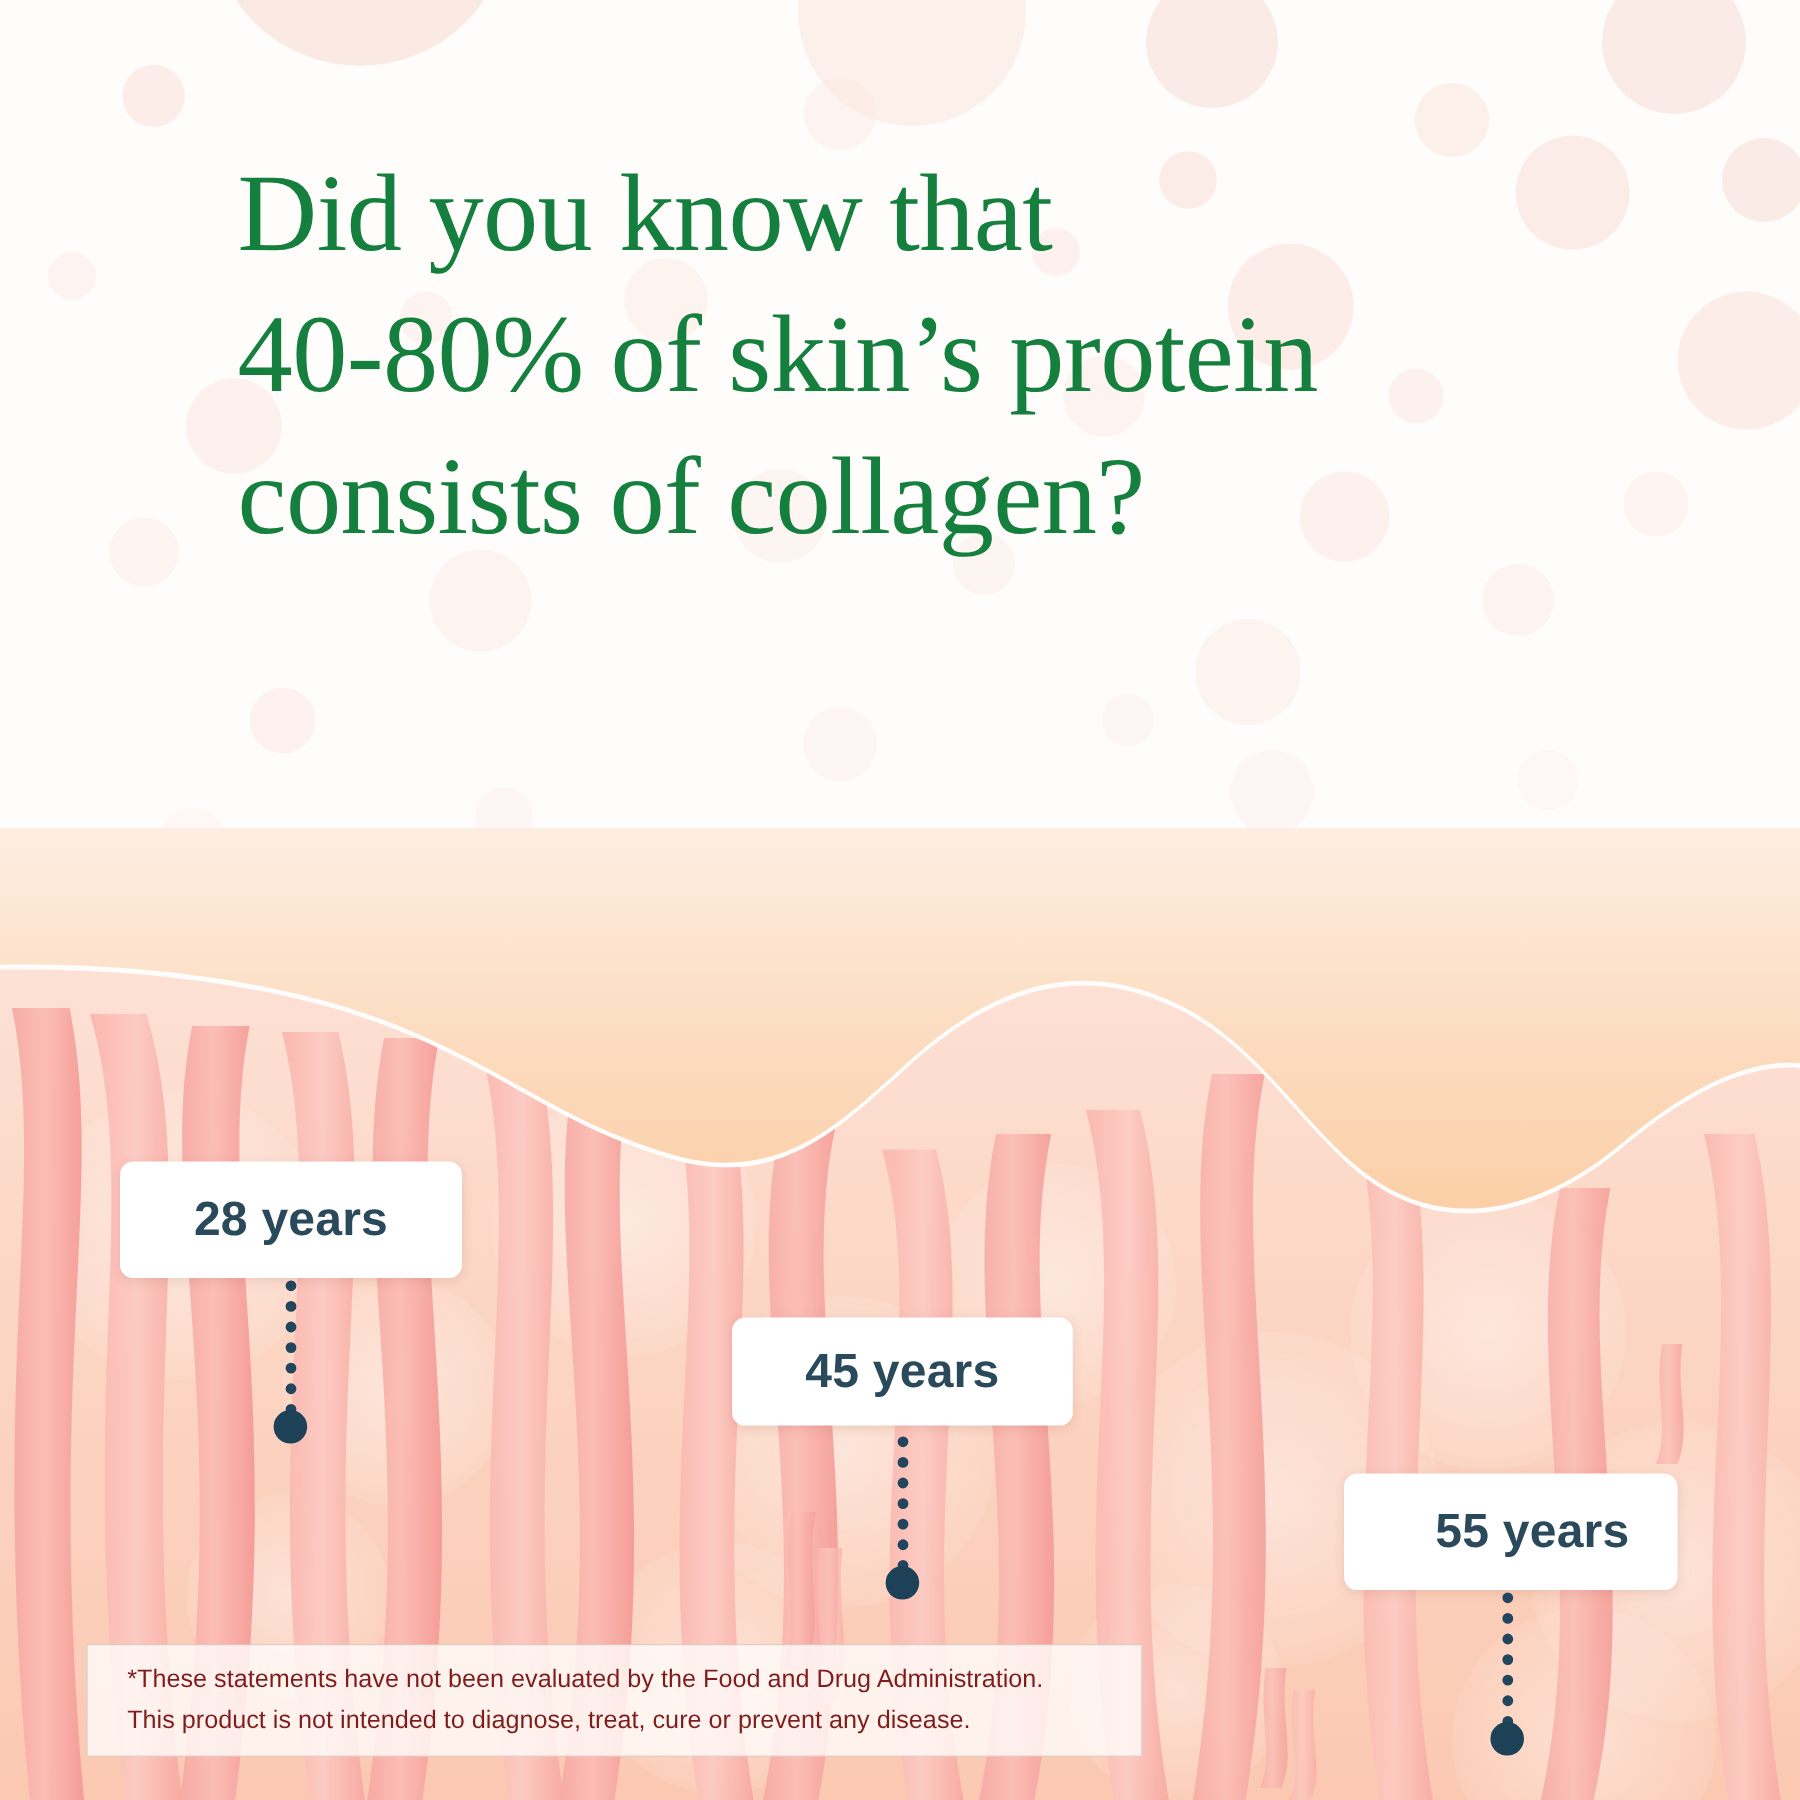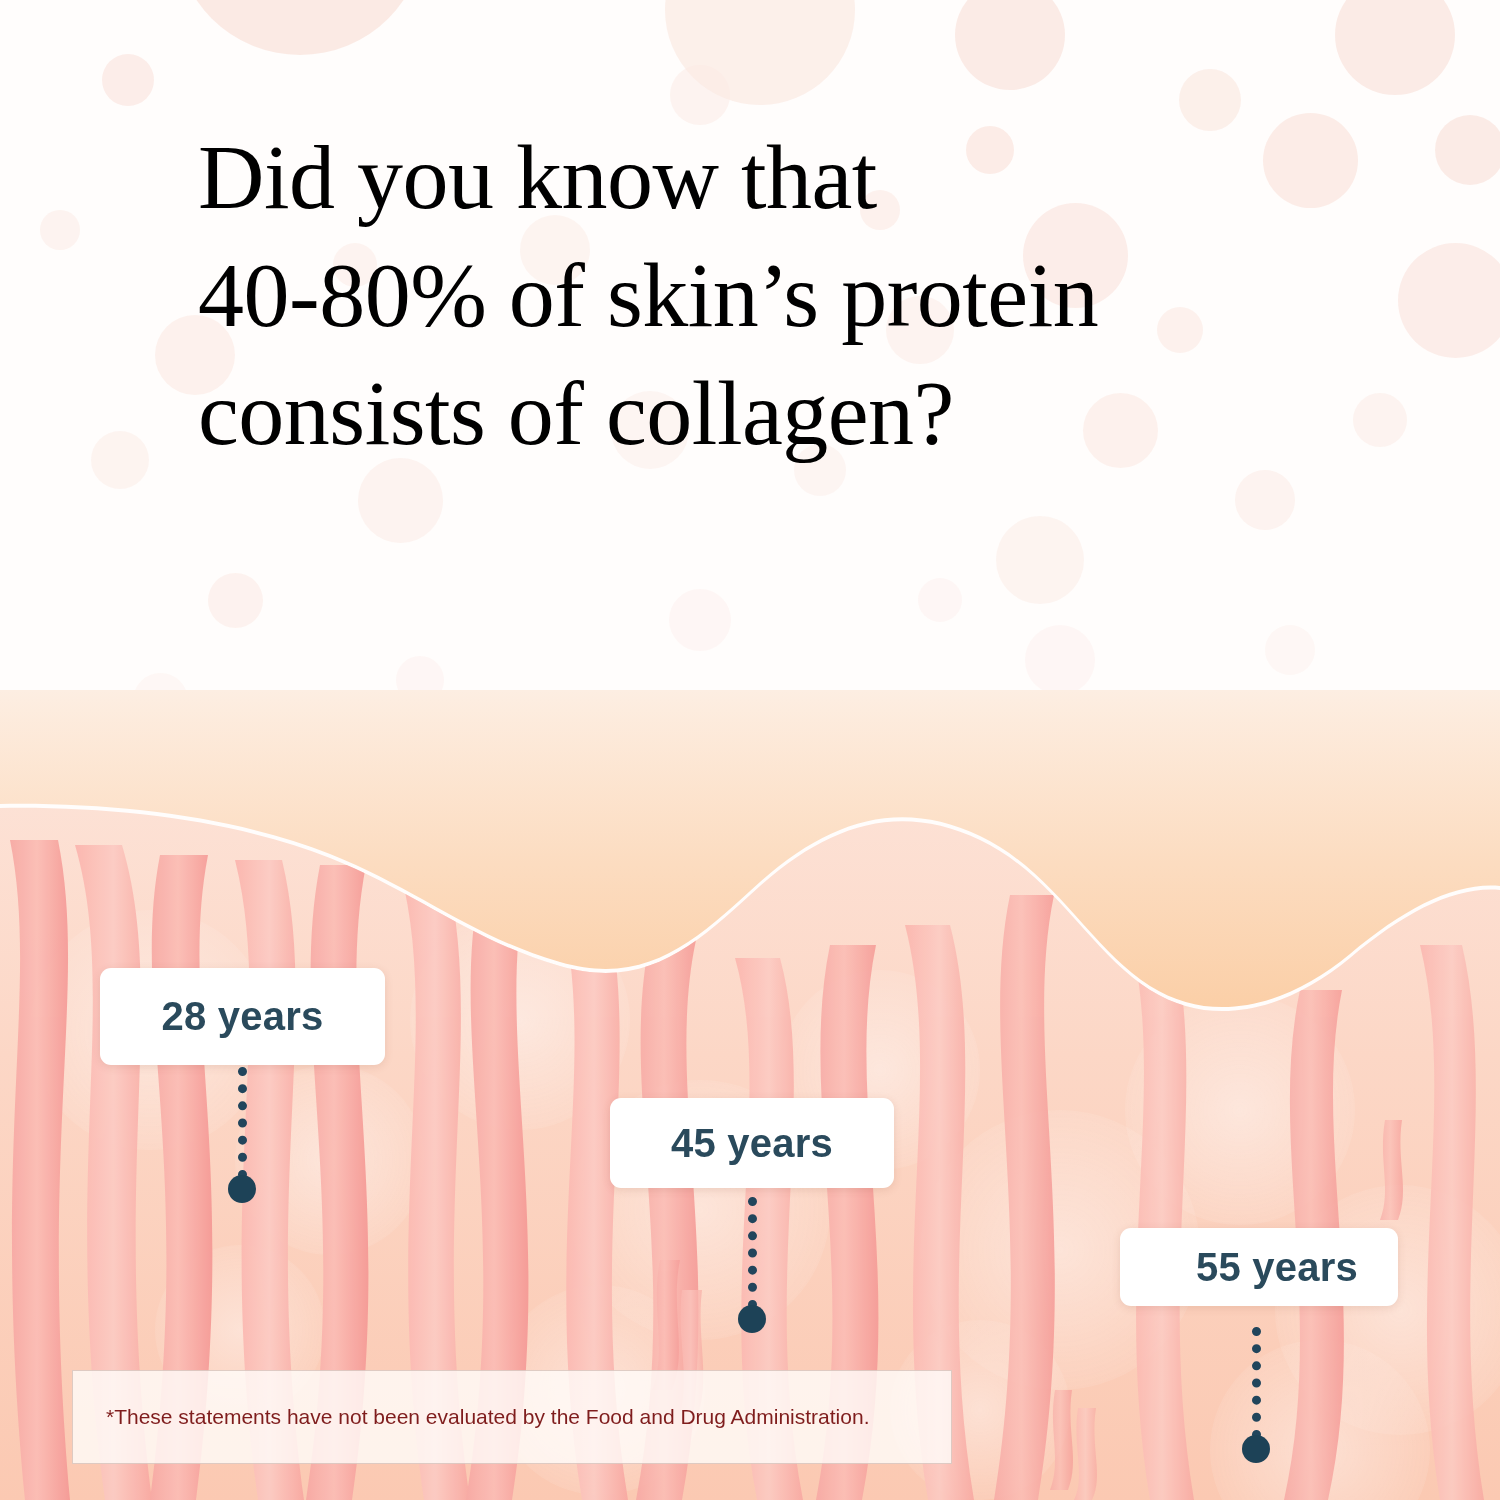--- a/index.html
+++ b/index.html
@@ -19,21 +19,21 @@
 
   
   .illus { position:absolute; left:0; top:690px; width:1500px; height:810px; overflow:hidden; }
   .illus svg { display:block; }
 
   
   .headline {
     position:absolute; left:198px; top:118px; width:1160px;
     font-family:"Liberation Serif", serif;
     font-size:92px; line-height:118px; font-weight:400;
-    color:#000000; letter-spacing:-0.5px;
+    color:#15803d; letter-spacing:-0.5px;
   }
   .headline .l { display:block; white-space:nowrap; }
 
   .subcopy {
     position:absolute; left:198px; top:498px; width:1090px;
     font-size:43px; line-height:76px; font-weight:400; color:#21475b;
   }
   .subcopy b { font-weight:700; }
 
   
@@ -222,24 +222,25 @@
 
   <div class="callout" style="left:610px; top:1098px; width:290px; height:260px;">
     <div class="card" style="width:284px; height:90px;">
       <span>45 years</span>
     </div>
     <div class="stem" style="left:138px; top:99px; height:112px;"></div>
     <div class="dot" style="left:128px; top:207px;"></div>
   </div>
 
   <div class="callout" style="left:1120px; top:1228px; width:290px; height:260px;">
-    <div class="card" style="width:278px; height:78px;padding-left:36px;">
+    <div class="card" style="width:278px; height:97px;padding-left:36px;">
       <span>55 years</span>
     </div>
     <div class="stem" style="left:132px; top:99px; height:112px;"></div>
     <div class="dot" style="left:122px; top:207px;"></div>
   </div>
 
   <div class="disclaimer">
     <p>*These statements have not been evaluated by the Food and Drug Administration.</p>
+    <p>This product is not intended to diagnose, treat, cure or prevent any disease.</p>
   </div>
 
 </div>
 
 </body></html>

